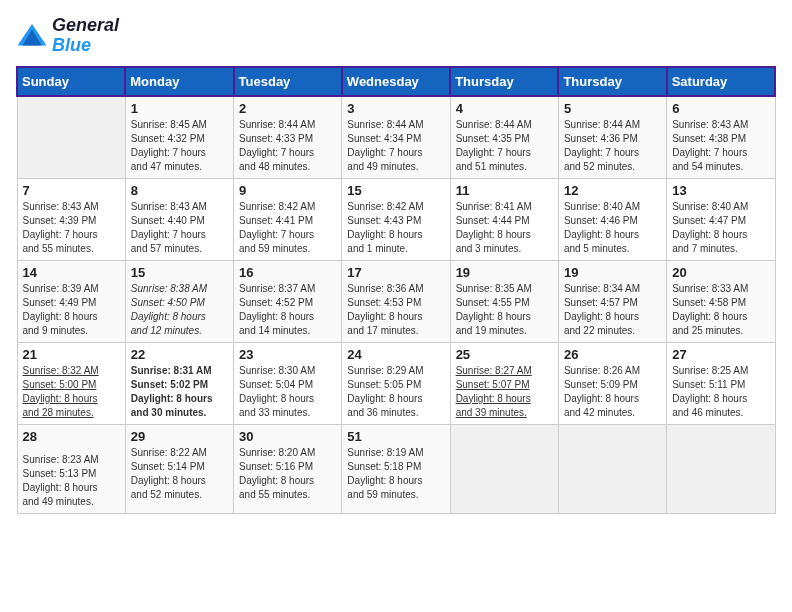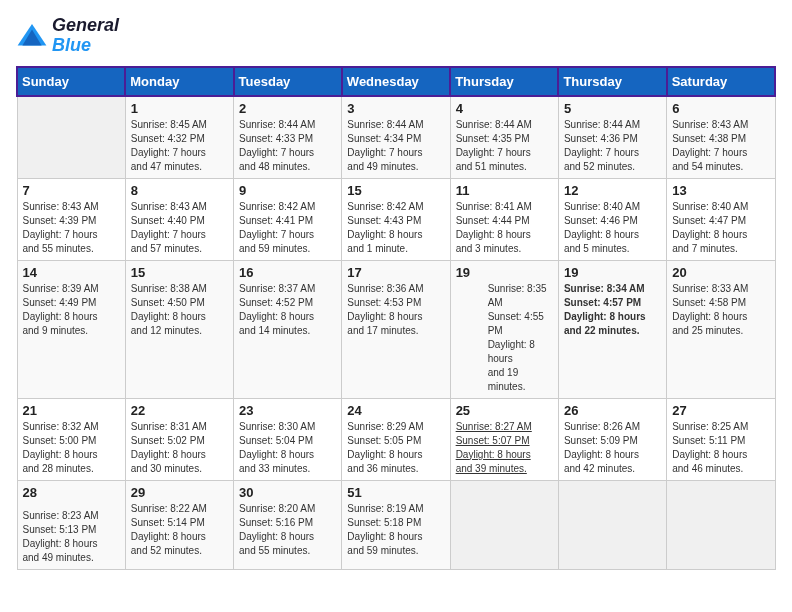--- a/index.html
+++ b/index.html
@@ -222,72 +222,72 @@
       <tr>
         <td>
           <span class="day-number">14</span>
           <div class="day-info" style="white-space: pre-line;">Sunrise: 8:39 AM
 Sunset: 4:49 PM
 Daylight: 8 hours
 and 9 minutes.</div>
         </td>
         <td>
           <span class="day-number">15</span>
-          <div class="day-info" style="white-space: pre-line;">Sunrise: 8:38 AM
+          <div class="day-info" style="white-space: pre-line; font-style: italic;">Sunrise: 8:38 AM
 Sunset: 4:50 PM
 Daylight: 8 hours
 and 12 minutes.</div>
         </td>
         <td>
           <span class="day-number">16</span>
           <div class="day-info" style="white-space: pre-line;">Sunrise: 8:37 AM
 Sunset: 4:52 PM
 Daylight: 8 hours
 and 14 minutes.</div>
         </td>
         <td>
           <span class="day-number">17</span>
           <div class="day-info" style="white-space: pre-line;">Sunrise: 8:36 AM
 Sunset: 4:53 PM
 Daylight: 8 hours
 and 17 minutes.</div>
         </td>
         <td>
           <span class="day-number">19</span>
-          <div class="day-info" style="white-space: pre-line; margin-left: 32px;">Sunrise: 8:35 AM
+          <div class="day-info" style="white-space: pre-line;">Sunrise: 8:35 AM
 Sunset: 4:55 PM
 Daylight: 8 hours
 and 19 minutes.</div>
         </td>
         <td>
           <span class="day-number">19</span>
-          <div class="day-info" style="white-space: pre-line; font-weight: bold;">Sunrise: 8:34 AM
+          <div class="day-info" style="white-space: pre-line;">Sunrise: 8:34 AM
 Sunset: 4:57 PM
 Daylight: 8 hours
 and 22 minutes.</div>
         </td>
         <td>
           <span class="day-number">20</span>
           <div class="day-info" style="white-space: pre-line;">Sunrise: 8:33 AM
 Sunset: 4:58 PM
 Daylight: 8 hours
 and 25 minutes.</div>
         </td>
       </tr>
       <tr>
         <td>
           <span class="day-number">21</span>
-          <div class="day-info" style="white-space: pre-line;">Sunrise: 8:32 AM
+          <div class="day-info" style="white-space: pre-line; text-decoration: underline;">Sunrise: 8:32 AM
 Sunset: 5:00 PM
 Daylight: 8 hours
 and 28 minutes.</div>
         </td>
         <td>
           <span class="day-number">22</span>
-          <div class="day-info" style="white-space: pre-line;">Sunrise: 8:31 AM
+          <div class="day-info" style="white-space: pre-line; font-weight: bold;">Sunrise: 8:31 AM
 Sunset: 5:02 PM
 Daylight: 8 hours
 and 30 minutes.</div>
         </td>
         <td>
           <span class="day-number">23</span>
           <div class="day-info" style="white-space: pre-line;">Sunrise: 8:30 AM
 Sunset: 5:04 PM
 Daylight: 8 hours
 and 33 minutes.</div>

